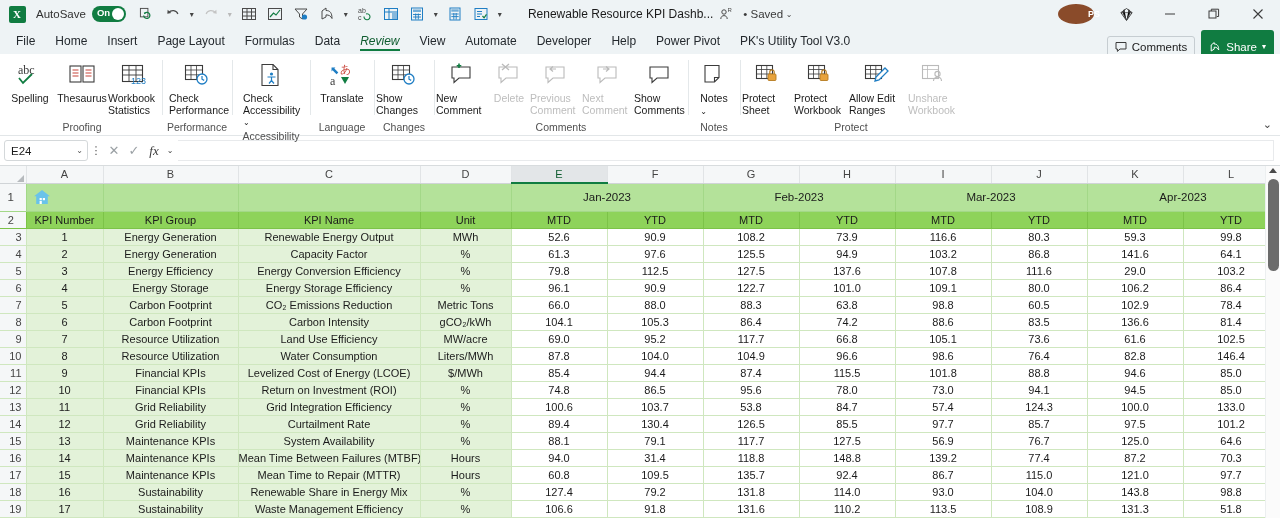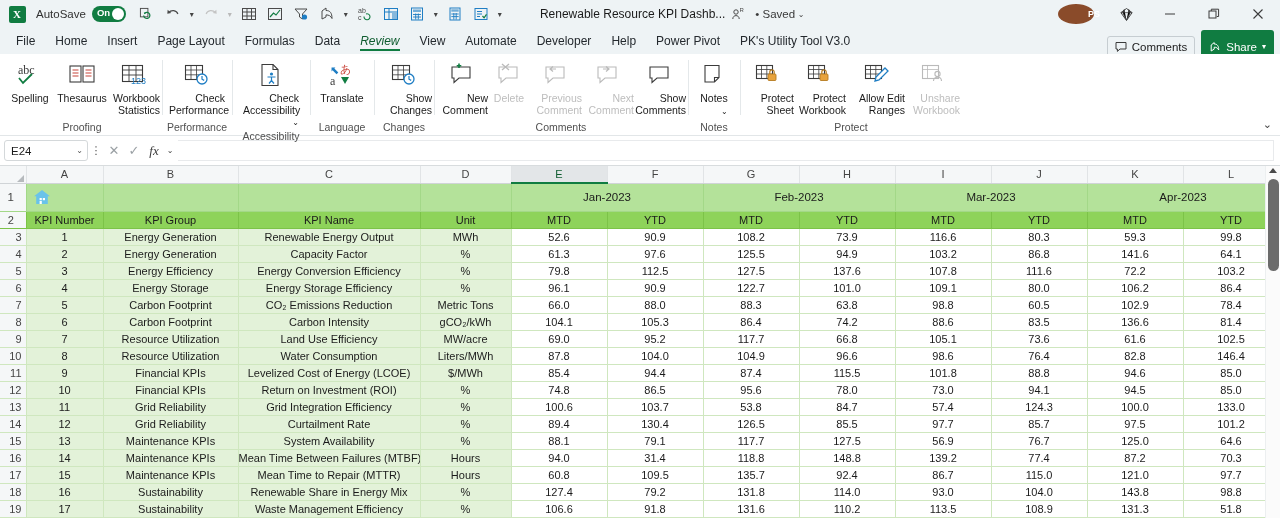--- a/index.html
+++ b/index.html
@@ -50,21 +50,21 @@
   }
   .toggle .knob {
     position: absolute; right: 2px; top: 2px;
     width: 12px; height: 12px; border-radius: 50%;
     background: #fff;
   }
   .caret { font-size: 8px; color: #444; width: 12px; text-align: center;
            display:inline-flex; align-items:center; justify-content:center; height:24px;}
   .caret.dim { color: #b9b9b9; }
   .doc-title {
-    font-size: 12px; color: #1b1b1b; margin-left: 34px;
+    font-size: 12px; color: #1b1b1b; margin-left: 22px;
     white-space: nowrap;
   }
   .saved-text { font-size: 11.5px; color: #3a3a3a; margin-left: 4px; white-space: nowrap;}
   .searchbox {
     position: absolute; left: 718px; top: 2px;
     width: 310px; height: 24px;
     background: #ffffff;
     border-radius: 3px;
     display: flex; align-items: center;
     padding-left: 8px; gap: 7px; margin-top: 37px;
@@ -146,21 +146,21 @@
     padding-top: 3px;
   }
   .rgroup-title {
     height: 15px; font-size: 10.5px; color: #505050;
     text-align: center; line-height: 15px;
   }
   .ritem {
     width: 52px;
     display: flex; flex-direction: column; align-items: center;
     padding-top: 3px;
-    text-align: right;
+    text-align: left;
   }
   .ritem .glyph {
     height: 30px; display: flex; align-items: center; justify-content: center;
   }
   .ritem .lbl {
     font-size: 10.5px; line-height: 11.5px; color: #1b1b1b;
     margin-top: 3px; max-width: 56px;
   }
   .ritem.dim .lbl { color: #bdbdbd; }
   .ritem.dim .glyph { opacity: .35; }
@@ -816,21 +816,21 @@
           <td>3</td>
           <td>Energy Efficiency</td>
           <td>Energy Conversion Efficiency</td>
           <td>%</td>
           <td class="num">79.8</td>
           <td class="num">112.5</td>
           <td class="num">127.5</td>
           <td class="num">137.6</td>
           <td class="num">107.8</td>
           <td class="num">111.6</td>
-          <td class="num">72.2</td>
+          <td class="num">29.0</td>
           <td class="num">103.2</td>
         </tr>
         <tr class="dr">
           <td class="rowhead">6</td>
           <td>4</td>
           <td>Energy Storage</td>
           <td>Energy Storage Efficiency</td>
           <td>%</td>
           <td class="num">96.1</td>
           <td class="num">90.9</td>

